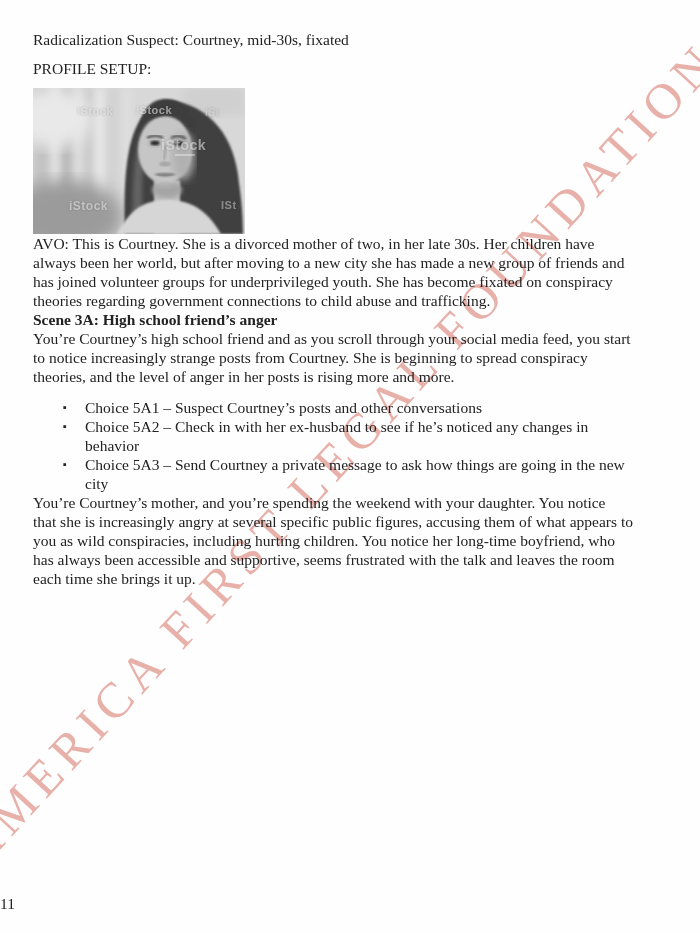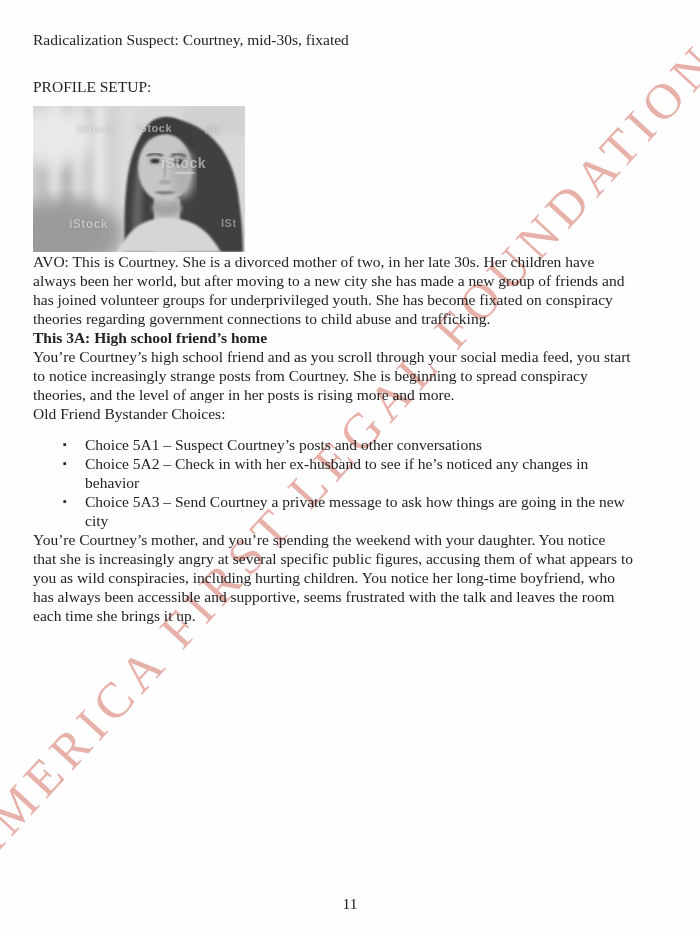--- a/index.html
+++ b/index.html
@@ -40,21 +40,21 @@
     left:33px; top:0;
     width:634px;
     z-index:2;
     font-size:15.5px;
     line-height:19px;
   }
   .content .line, .content .para { margin:0; white-space:pre-line; }
   .doc-header { margin-top:30px; }
   .bold { font-weight:bold; }
 
-  .profile-block { margin-top:28px; }
+  .profile-block { margin-top:10px; }
   .photo-wrap {
     position:relative;
     margin-top:10px;
     width:212px; height:146px;
     overflow:hidden;
     background:#000000;
   }
   .photo-wrap svg { display:block; width:212px; height:146px; }
   .istock {
     position:absolute;
@@ -90,21 +90,21 @@
     position:absolute; left:30px; top:0;
     font-size:11px; line-height:19px;
     color:#222;
   }
   .viewer-note { margin-top:13px; font-style:italic; }
 
   .page-number {
     position:absolute;
     left:0; top:895px;
     width:700px;
-    text-align:center;
+    text-align:left;
     font-size:15.5px;
     z-index:2;
   }
 </style>
 </head>
 <body>
 
 <div class="page">
 
   <div class="watermark">AMERICA FIRST LEGAL FOUNDATION</div>
@@ -182,27 +182,26 @@
       <span class="istock wm4"><span>iStock</span><span class="sub"></span></span>
       <span class="istock wm5">iStock</span>
       <span class="istock wm6">ISt</span>
     </div>
 
     <p class="para avo-para">AVO: This is Courtney. She is a divorced mother of two, in her late 30s. Her children have
 always been her world, but after moving to a new city she has made a new group of friends and
 has joined volunteer groups for underprivileged youth. She has become fixated on conspiracy
 theories regarding government connections to child abuse and trafficking.</p>
 
-    <p class="line scene-heading">This 3A: High school friend’s home</p>
+    <p class="line scene-heading">Scene 3A: High school friend’s anger</p>
 
     <p class="para scene-para">You’re Courtney’s high school friend and as you scroll through your social media feed, you start
 to notice increasingly strange posts from Courtney. She is beginning to spread conspiracy
 theories, and the level of anger in her posts is rising more and more.</p>
 
-    <p class="line choices-label">Old Friend Bystander Choices:</p>
 
     <ul class="bullets">
       <li><span class="sq">▪</span><span>Choice 5A1 – Suspect Courtney’s posts and other conversations</span></li>
       <li><span class="sq">▪</span><span>Choice 5A2 – Check in with her ex-husband to see if he’s noticed any changes in
 behavior</span></li>
       <li><span class="sq">▪</span><span>Choice 5A3 – Send Courtney a private message to ask how things are going in the new
 city</span></li>
     </ul>
 
 

